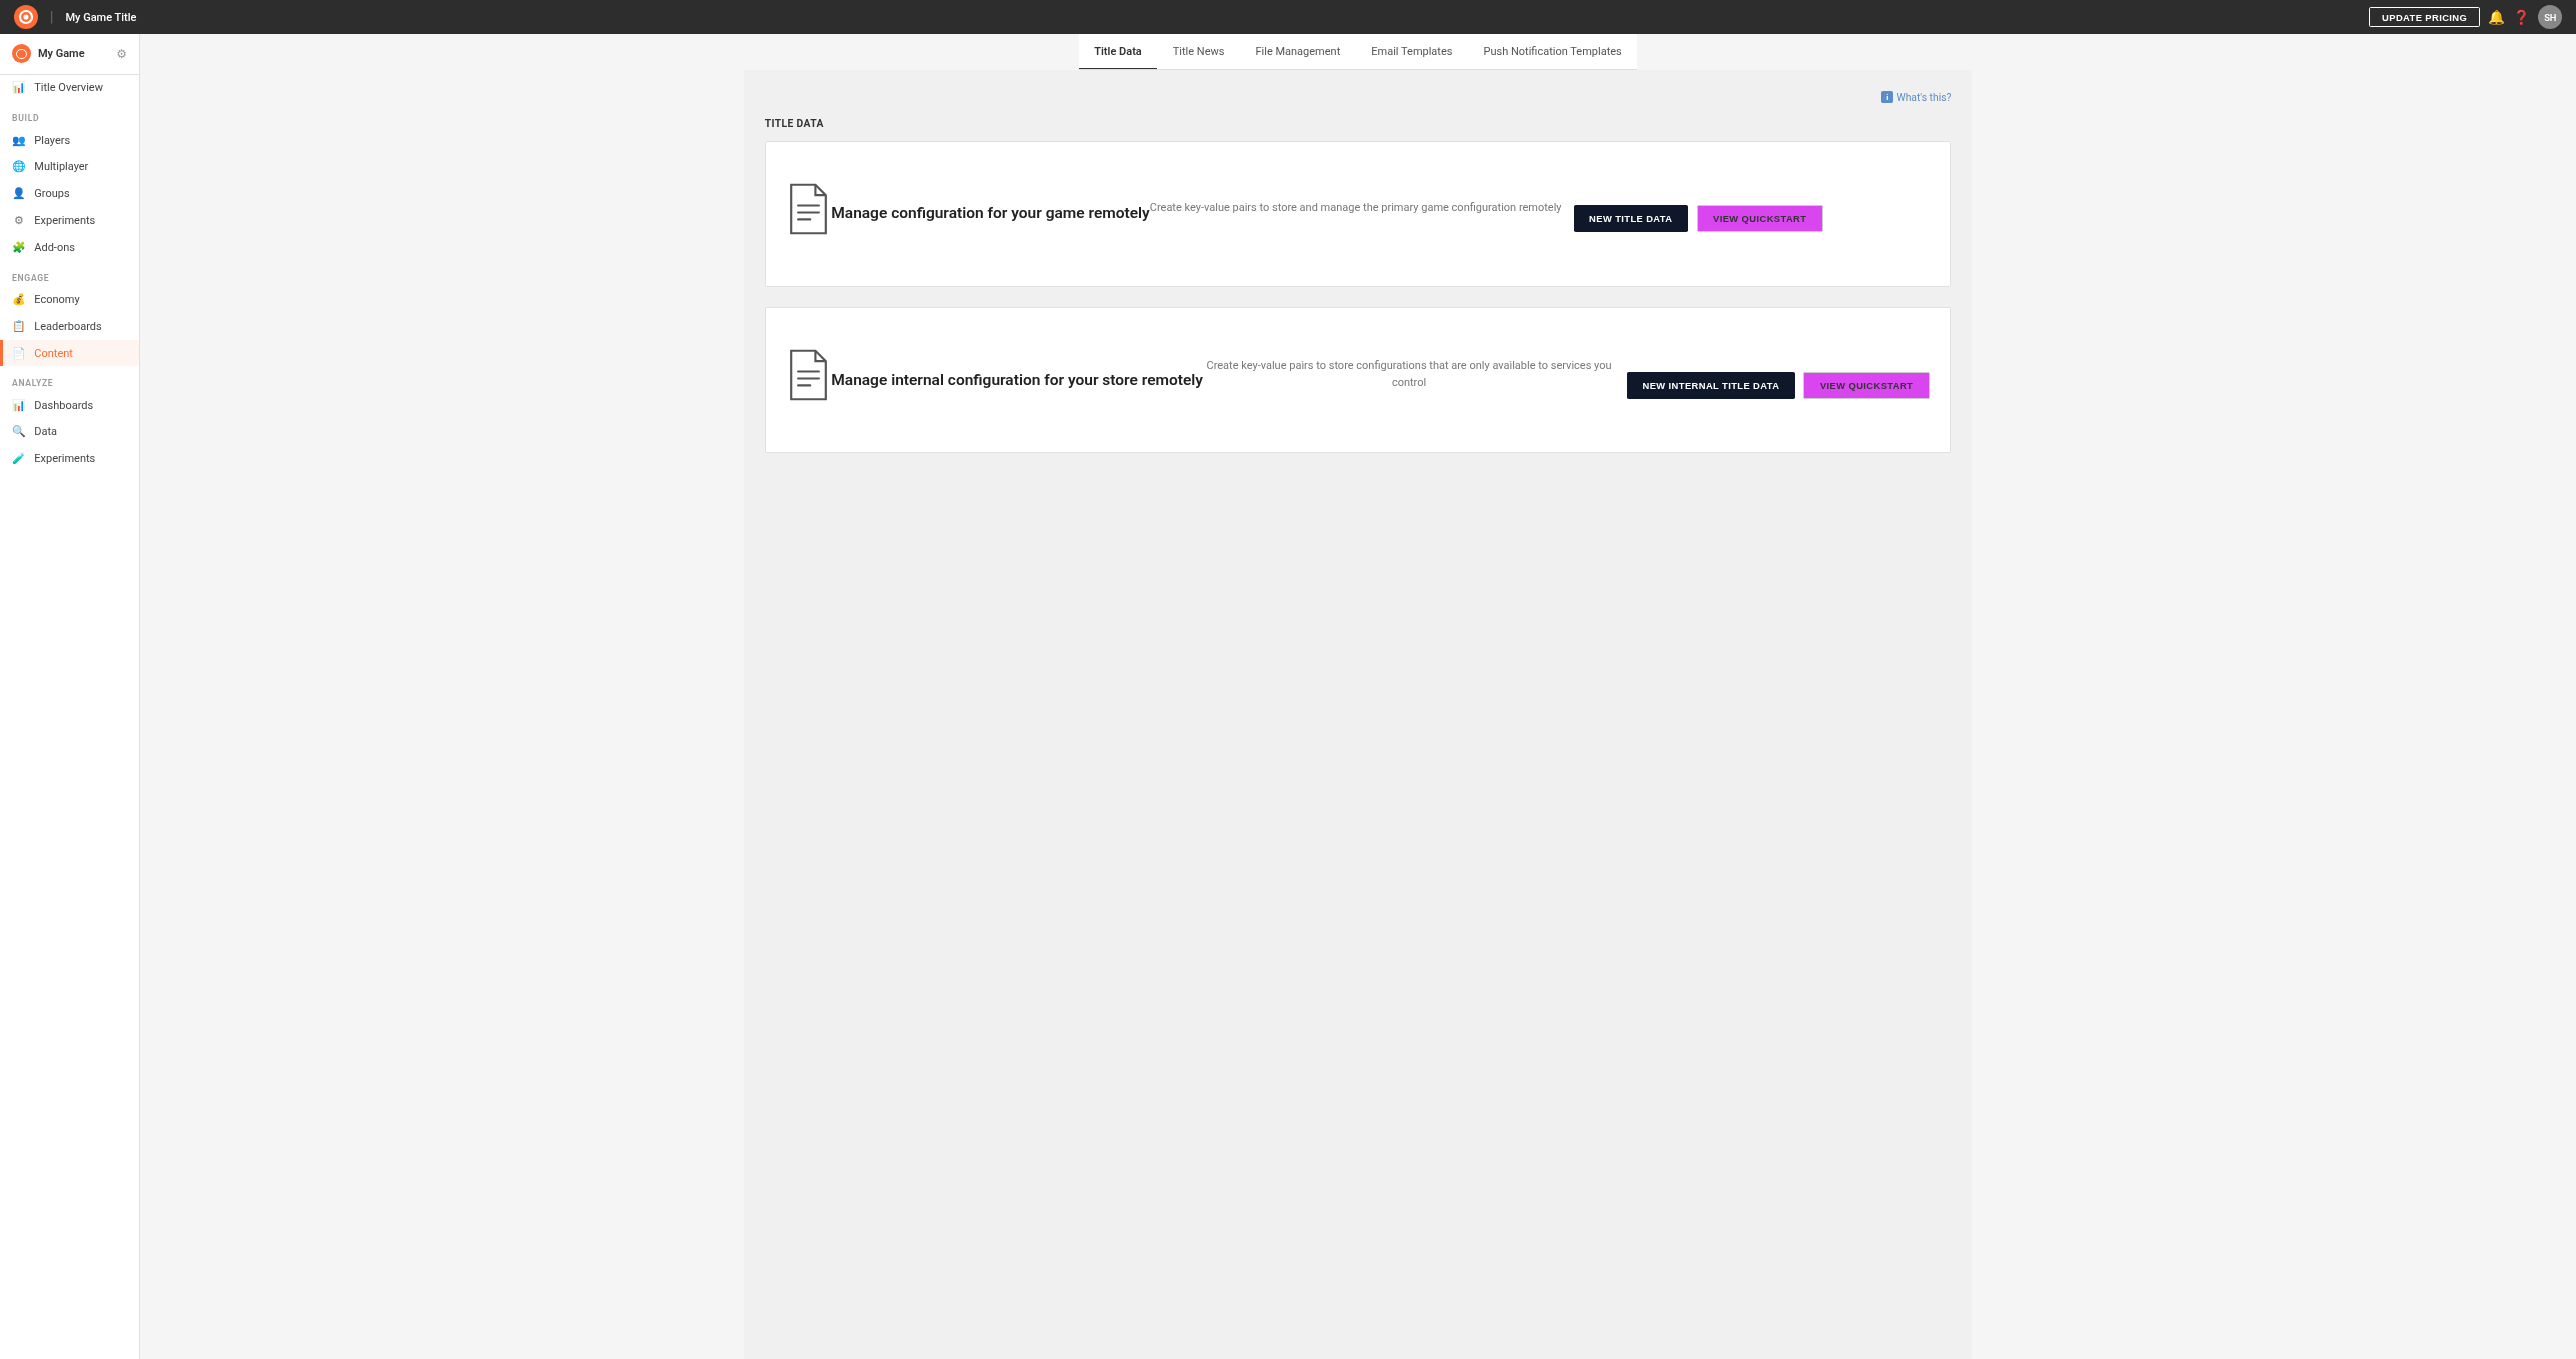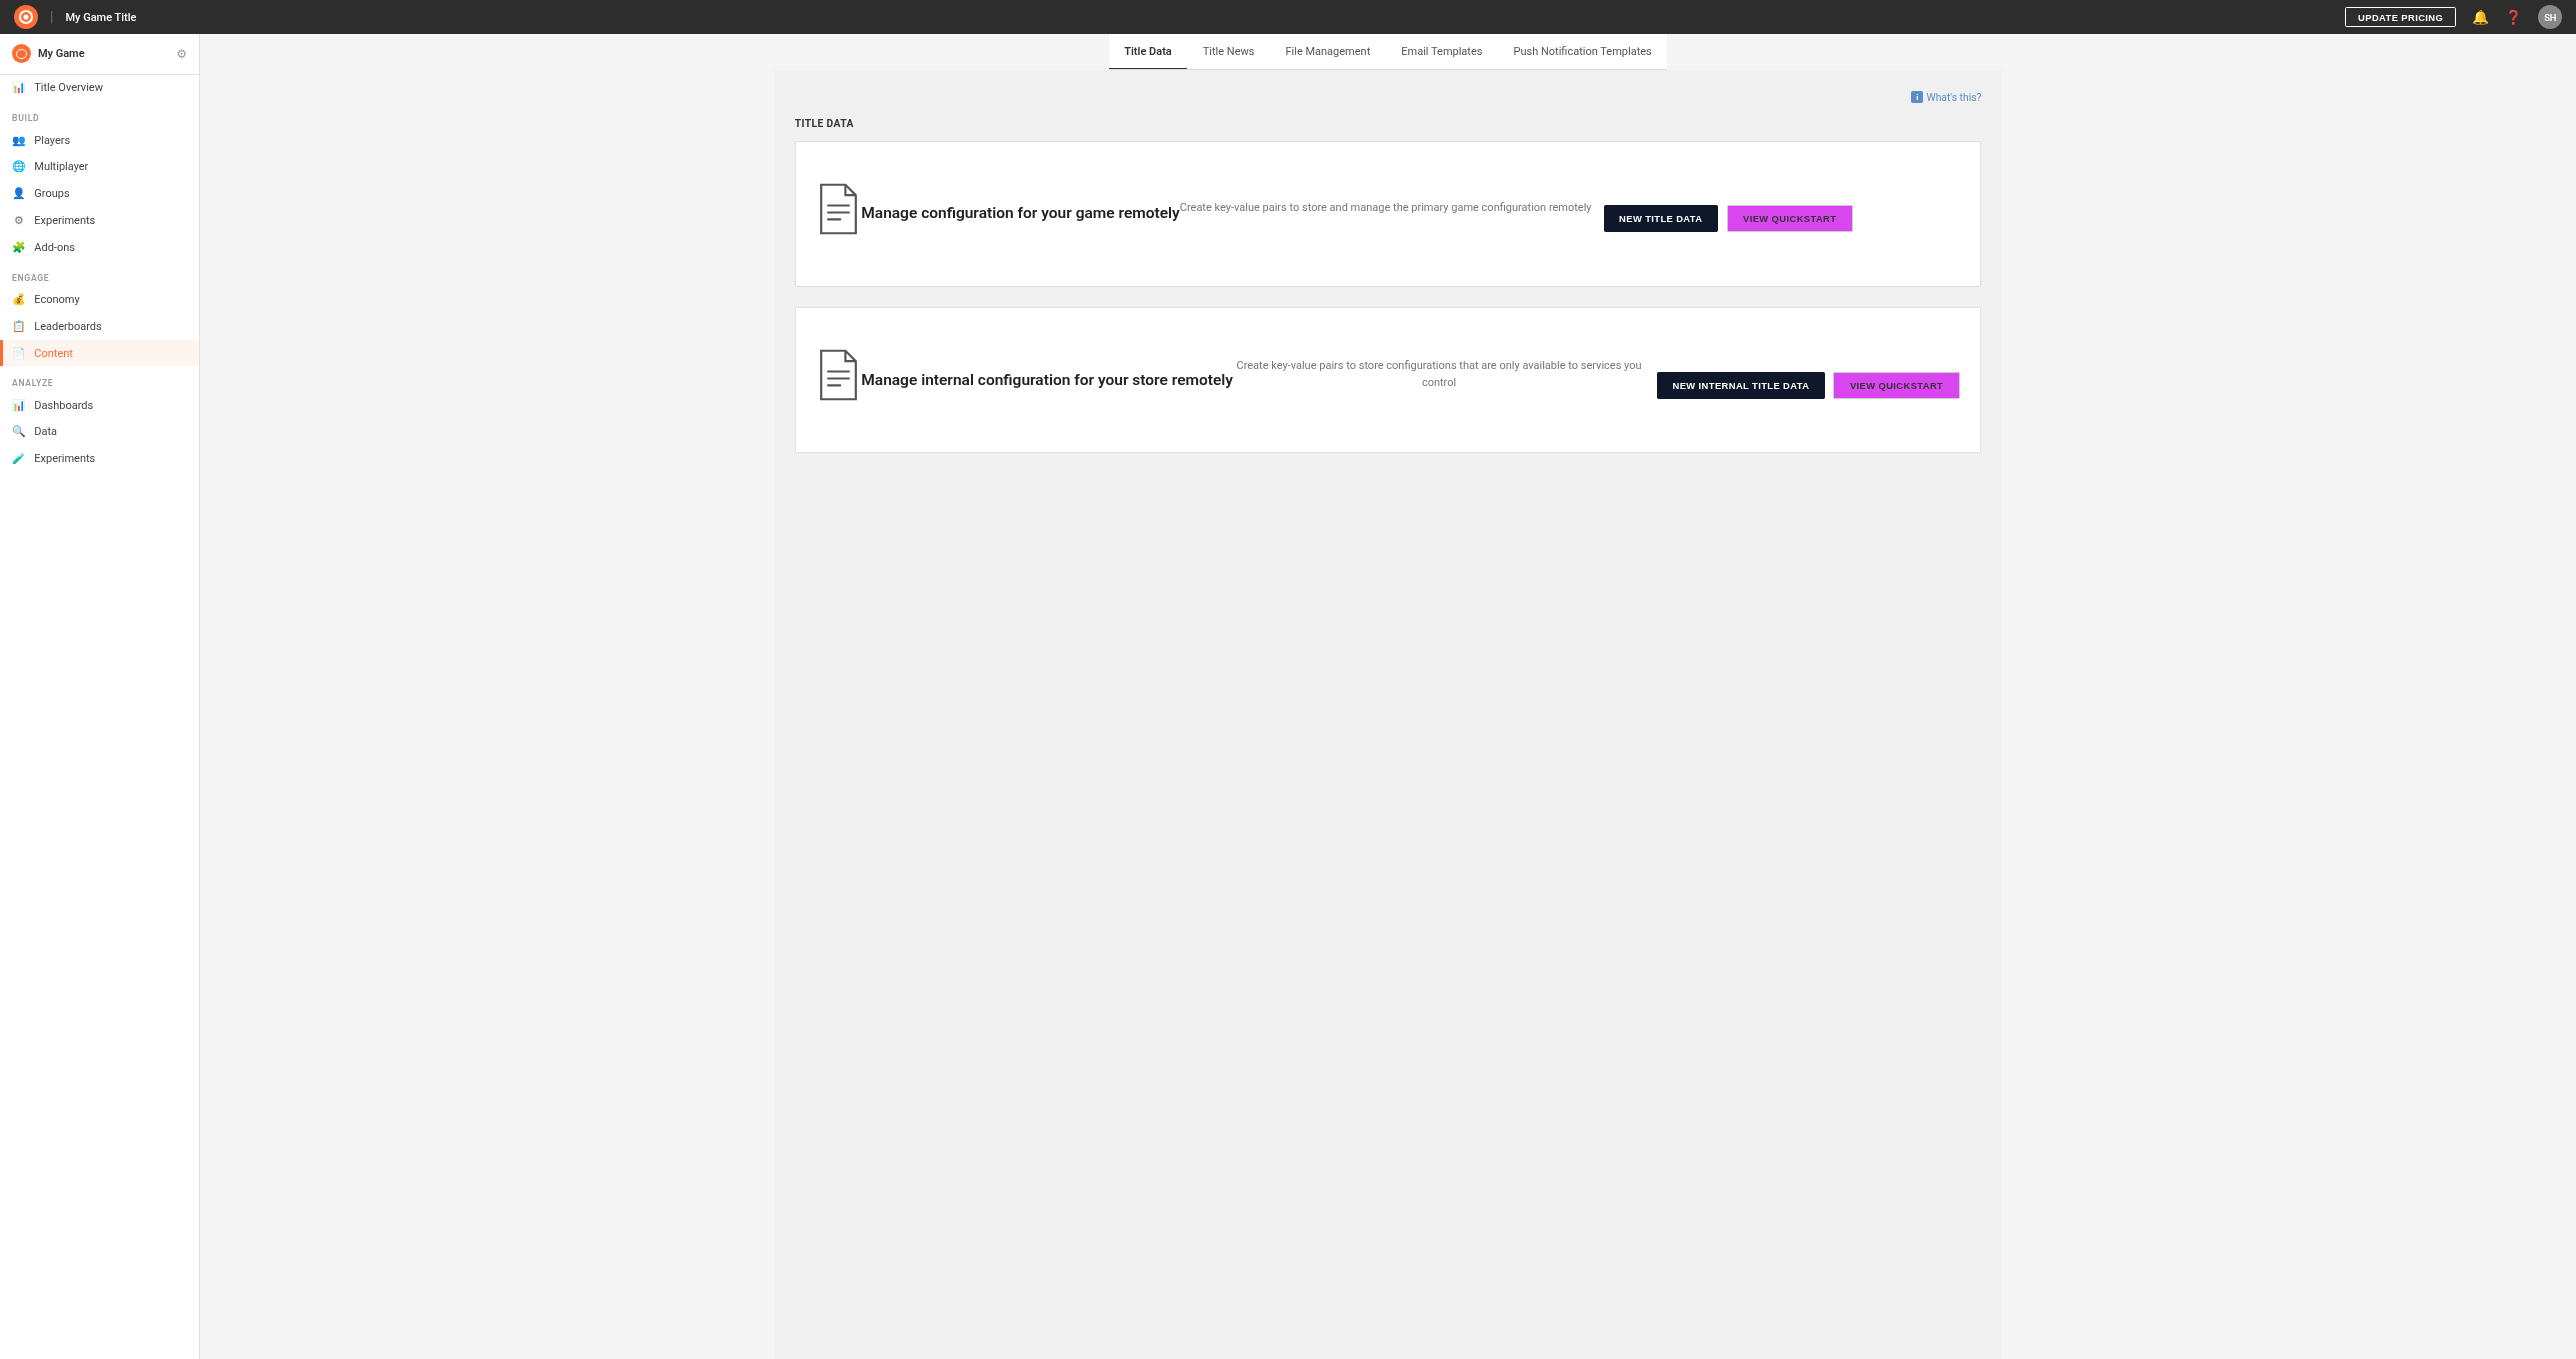--- a/index.html
+++ b/index.html
@@ -31,21 +31,21 @@
       margin: 0 3.4px;
     }
     .topbar-title {
       color: #fff;
       font-size: 11px;
       font-weight: 500;
     }
     .topbar-right {
       display: flex;
       align-items: center;
-      gap: 16px;
+      gap: 8px;
     }
     .update-pricing-btn {
       background: transparent;
       border: 1.3px solid #fff;
       color: #fff;
       padding: 3.4px 12px;
       font-size: 9.4px;
       font-weight: 600;
       letter-spacing: 0.4px;
       cursor: pointer;
@@ -72,21 +72,21 @@
 
     
     .main-layout {
       display: flex;
       flex: 1;
       overflow: hidden;
     }
 
     
     .sidebar {
-      width: 200px;
+      width: 140px;
       background: #fff;
       border-right: 0.9px solid #e0e0e0;
       display: flex;
       flex-direction: column;
       overflow-y: auto;
       flex-shrink: 0;
     }
     .sidebar-game-header {
       display: flex;
       align-items: center;

